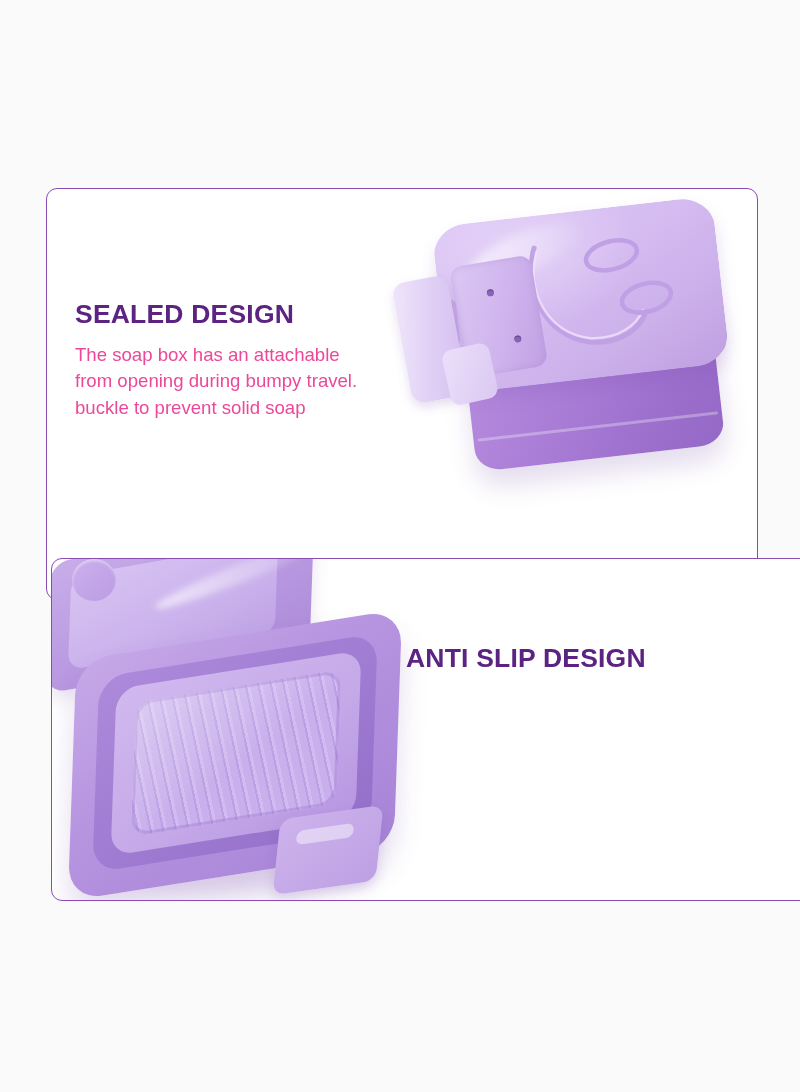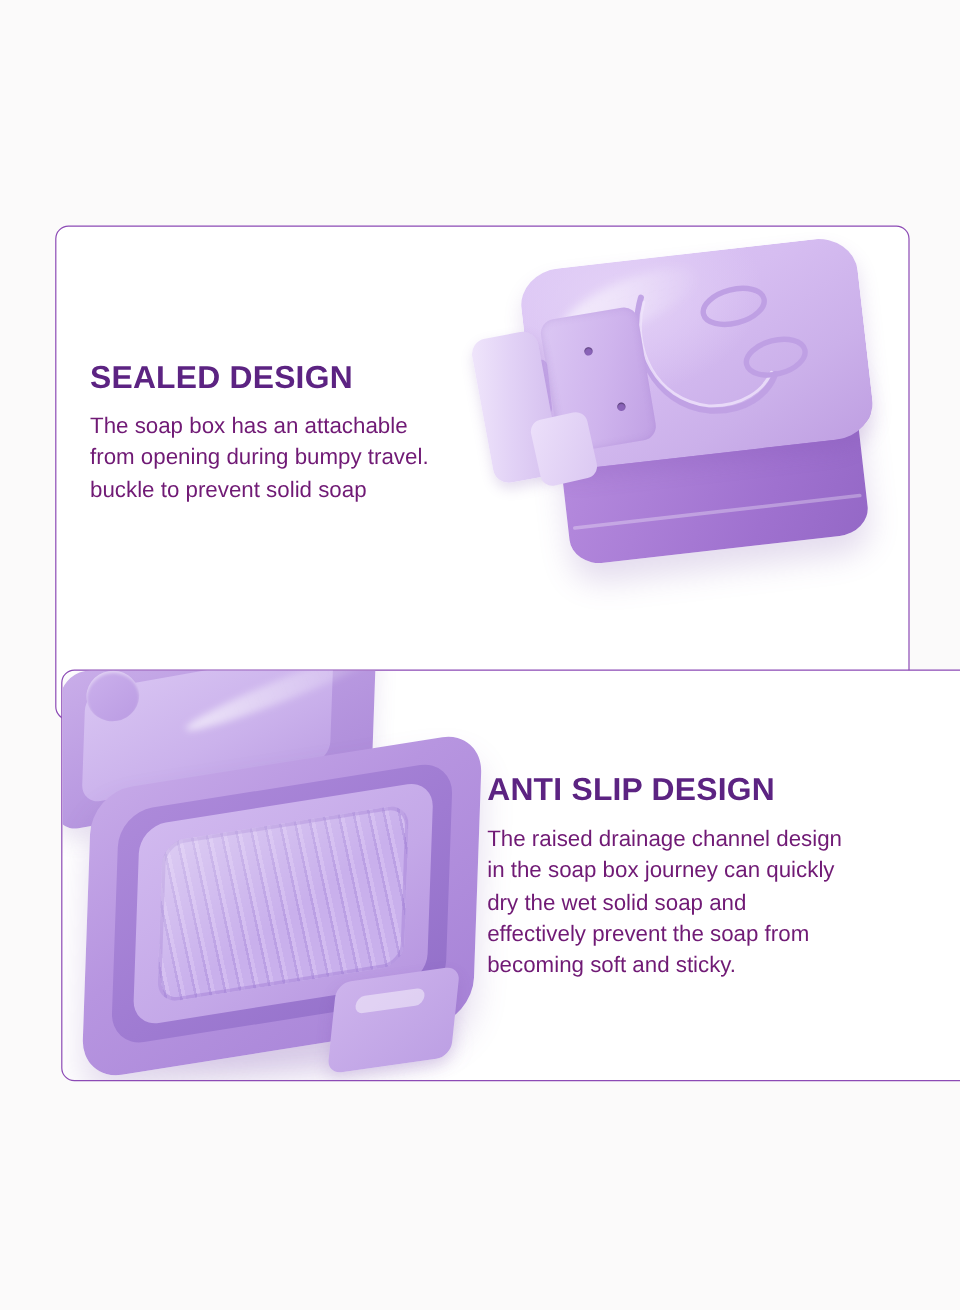--- a/index.html
+++ b/index.html
@@ -56,21 +56,21 @@
     font-weight: bold;
     letter-spacing: 0.2px;
     color: #5c2382;
     line-height: 1.05;
     white-space: nowrap;
   }
   .feature-body {
     margin: 0;
     font-size: 18.6px;
     line-height: 1.42;
-    color: #701a75;
+    color: #ec4899;
     font-weight: 400;
   }
   .feature-body span { display: block; white-space: nowrap; }
 
   
   .art { position: absolute; }
 
   
   #art-closed {
     left: 352px;
@@ -367,23 +367,16 @@
         <div class="ob-ribs"></div>
         <div class="ob-ribs-gloss"></div>
 
         <div class="ob-clasp"></div>
         <div class="ob-clasp-notch"></div>
       </div>
     </div>
 
     <div class="text-block" id="antislip-text">
       <h2 class="feature-title">ANTI SLIP DESIGN</h2>
-      <p class="feature-body">
-        <span>The raised drainage channel design</span>
-        <span>in the soap box journey can quickly</span>
-        <span>dry the wet solid soap and</span>
-        <span>effectively prevent the soap from</span>
-        <span>becoming soft and sticky.</span>
-      </p>
     </div>
   </section>
 
 </div>
 
 </body></html>

